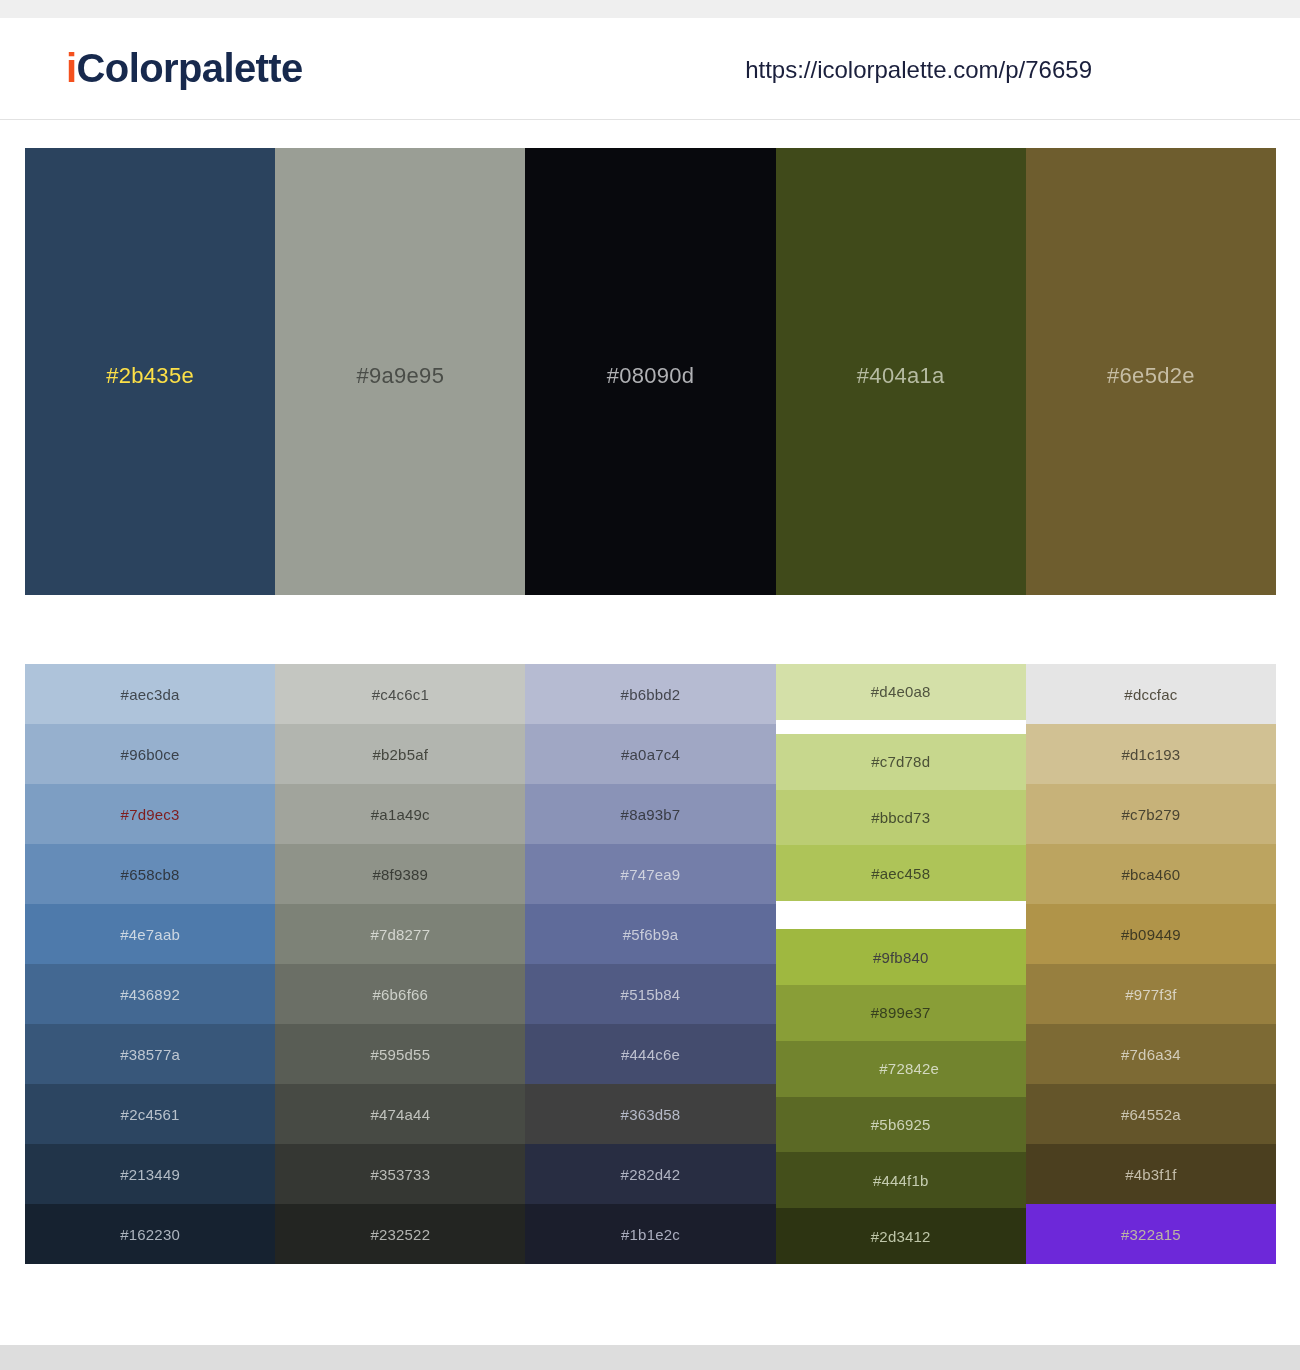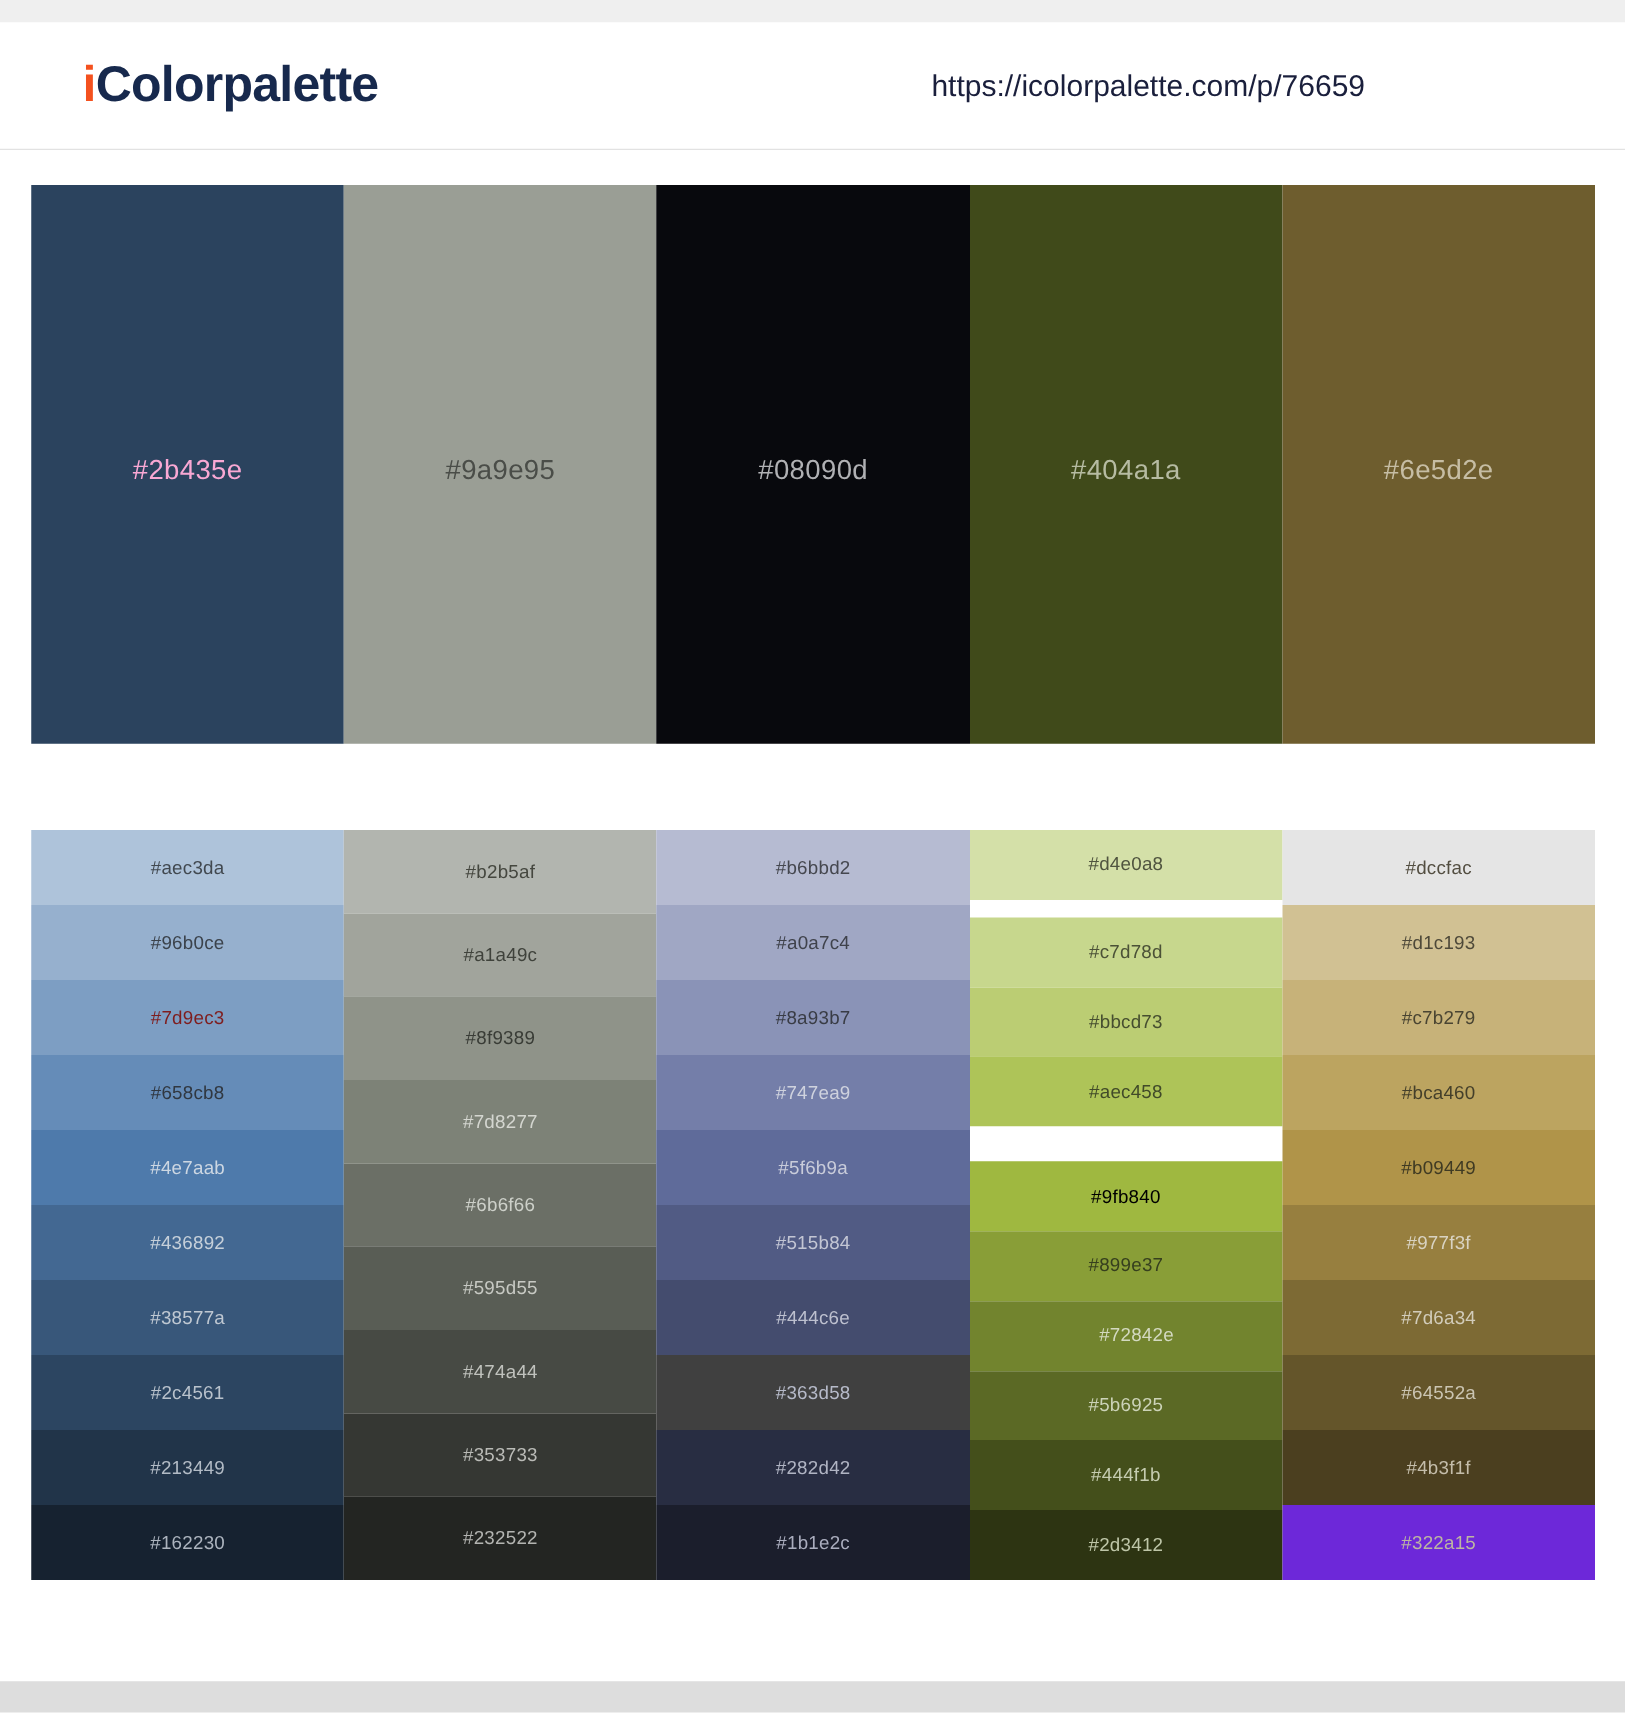--- a/index.html
+++ b/index.html
@@ -117,21 +117,21 @@
 
 <header class="site-header">
   <div class="logo">
     <span class="logo-i">i</span><span class="logo-rest">Colorpalette</span>
   </div>
   <div class="page-url">https://icolorpalette.com/p/76659</div>
 </header>
 
 <section class="palette-wrap">
     <div class="palette-swatch" style="background: rgb(43, 67, 94);">
-      <span class="swatch-label" style="color: #f9a8d4; text-align: center;">#2b435e</span>
+      <span class="swatch-label" style="color: #fde047; text-align: center;">#2b435e</span>
     </div>
     <div class="palette-swatch" style="background: rgb(154, 158, 149);">
       <span class="swatch-label" style="color: rgb(74, 77, 72);">#9a9e95</span>
     </div>
     <div class="palette-swatch" style="background: rgb(8, 9, 13);">
       <span class="swatch-label" style="color: rgb(176, 177, 180);">#08090d</span>
     </div>
     <div class="palette-swatch" style="background: rgb(64, 74, 26);">
       <span class="swatch-label" style="color: rgb(182, 187, 162);">#404a1a</span>
     </div>
@@ -147,20 +147,21 @@
       <div class="shade-cell" style="background: rgb(125, 158, 195); color: #7f1d1d; text-align: center;">#7d9ec3</div>
       <div class="shade-cell" style="background: rgb(101, 140, 184); color: rgb(48, 55, 64);">#658cb8</div>
       <div class="shade-cell" style="background: rgb(78, 122, 171); color: rgb(205, 215, 226);">#4e7aab</div>
       <div class="shade-cell" style="background: rgb(67, 104, 146); color: rgb(198, 208, 218);">#436892</div>
       <div class="shade-cell" style="background: rgb(56, 87, 122); color: rgb(191, 200, 210);">#38577a</div>
       <div class="shade-cell" style="background: rgb(44, 69, 97); color: rgb(185, 194, 204);">#2c4561</div>
       <div class="shade-cell" style="background: rgb(33, 52, 73); color: rgb(178, 187, 197);">#213449</div>
       <div class="shade-cell" style="background: rgb(22, 34, 48); color: rgb(172, 180, 190);">#162230</div>
     </div>
     <div class="shade-col">
+      <div class="shade-cell" style="background: rgb(196, 198, 193); color: rgb(75, 77, 74);">#c4c6c1</div>
       <div class="shade-cell" style="background: rgb(178, 181, 175); color: rgb(69, 71, 63);">#b2b5af</div>
       <div class="shade-cell" style="background: rgb(161, 164, 156); color: rgb(63, 66, 59);">#a1a49c</div>
       <div class="shade-cell" style="background: rgb(143, 147, 137); color: rgb(57, 60, 54);">#8f9389</div>
       <div class="shade-cell" style="background: rgb(125, 130, 119); color: rgb(212, 214, 208);">#7d8277</div>
       <div class="shade-cell" style="background: rgb(107, 111, 102); color: rgb(205, 208, 201);">#6b6f66</div>
       <div class="shade-cell" style="background: rgb(89, 93, 85); color: rgb(199, 201, 195);">#595d55</div>
       <div class="shade-cell" style="background: rgb(71, 74, 68); color: rgb(192, 194, 189);">#474a44</div>
       <div class="shade-cell" style="background: rgb(53, 55, 51); color: rgb(186, 187, 183);">#353733</div>
       <div class="shade-cell" style="background: rgb(35, 37, 34); color: rgb(179, 180, 177);">#232522</div>
     </div>
@@ -174,21 +175,21 @@
       <div class="shade-cell" style="background: rgb(68, 76, 110); color: rgb(189, 192, 207);">#444c6e</div>
       <div class="shade-cell" style="background: #404040; color: rgb(182, 186, 201);">#363d58</div>
       <div class="shade-cell" style="background: rgb(40, 45, 66); color: rgb(176, 180, 195);">#282d42</div>
       <div class="shade-cell" style="background: rgb(27, 30, 44); color: rgb(170, 173, 190);">#1b1e2c</div>
     </div>
     <div class="shade-col">
       <div class="shade-cell" style="background: rgb(212, 224, 168); color: rgb(80, 84, 63);">#d4e0a8</div>
       <div class="shade-cell" style="background: rgb(199, 215, 141); color: rgb(75, 81, 55); margin-top: 14px;">#c7d78d</div>
       <div class="shade-cell" style="background: rgb(187, 205, 115); color: rgb(70, 78, 48);">#bbcd73</div>
       <div class="shade-cell" style="background: rgb(174, 196, 88); color: rgb(65, 74, 41);">#aec458</div>
-      <div class="shade-cell" style="background: rgb(159, 184, 64); color: #000000; margin-top: 28px;">#9fb840</div>
+      <div class="shade-cell" style="background: rgb(159, 184, 64); color: #404040; margin-top: 28px;">#9fb840</div>
       <div class="shade-cell" style="background: rgb(137, 158, 55); color: rgb(54, 63, 30);">#899e37</div>
       <div class="shade-cell" style="background: rgb(114, 132, 46); color: rgb(211, 217, 192); padding-left: 17px;">#72842e</div>
       <div class="shade-cell" style="background: rgb(91, 105, 37); color: rgb(204, 211, 184);">#5b6925</div>
       <div class="shade-cell" style="background: rgb(68, 79, 27); color: rgb(197, 204, 176);">#444f1b</div>
       <div class="shade-cell" style="background: rgb(45, 52, 18); color: rgb(190, 198, 168);">#2d3412</div>
     </div>
     <div class="shade-col">
       <div class="shade-cell" style="background: #e5e5e5; color: rgb(83, 78, 65);">#dccfac</div>
       <div class="shade-cell" style="background: rgb(209, 193, 147); color: rgb(78, 73, 57);">#d1c193</div>
       <div class="shade-cell" style="background: rgb(199, 178, 121); color: rgb(73, 68, 50);">#c7b279</div>

